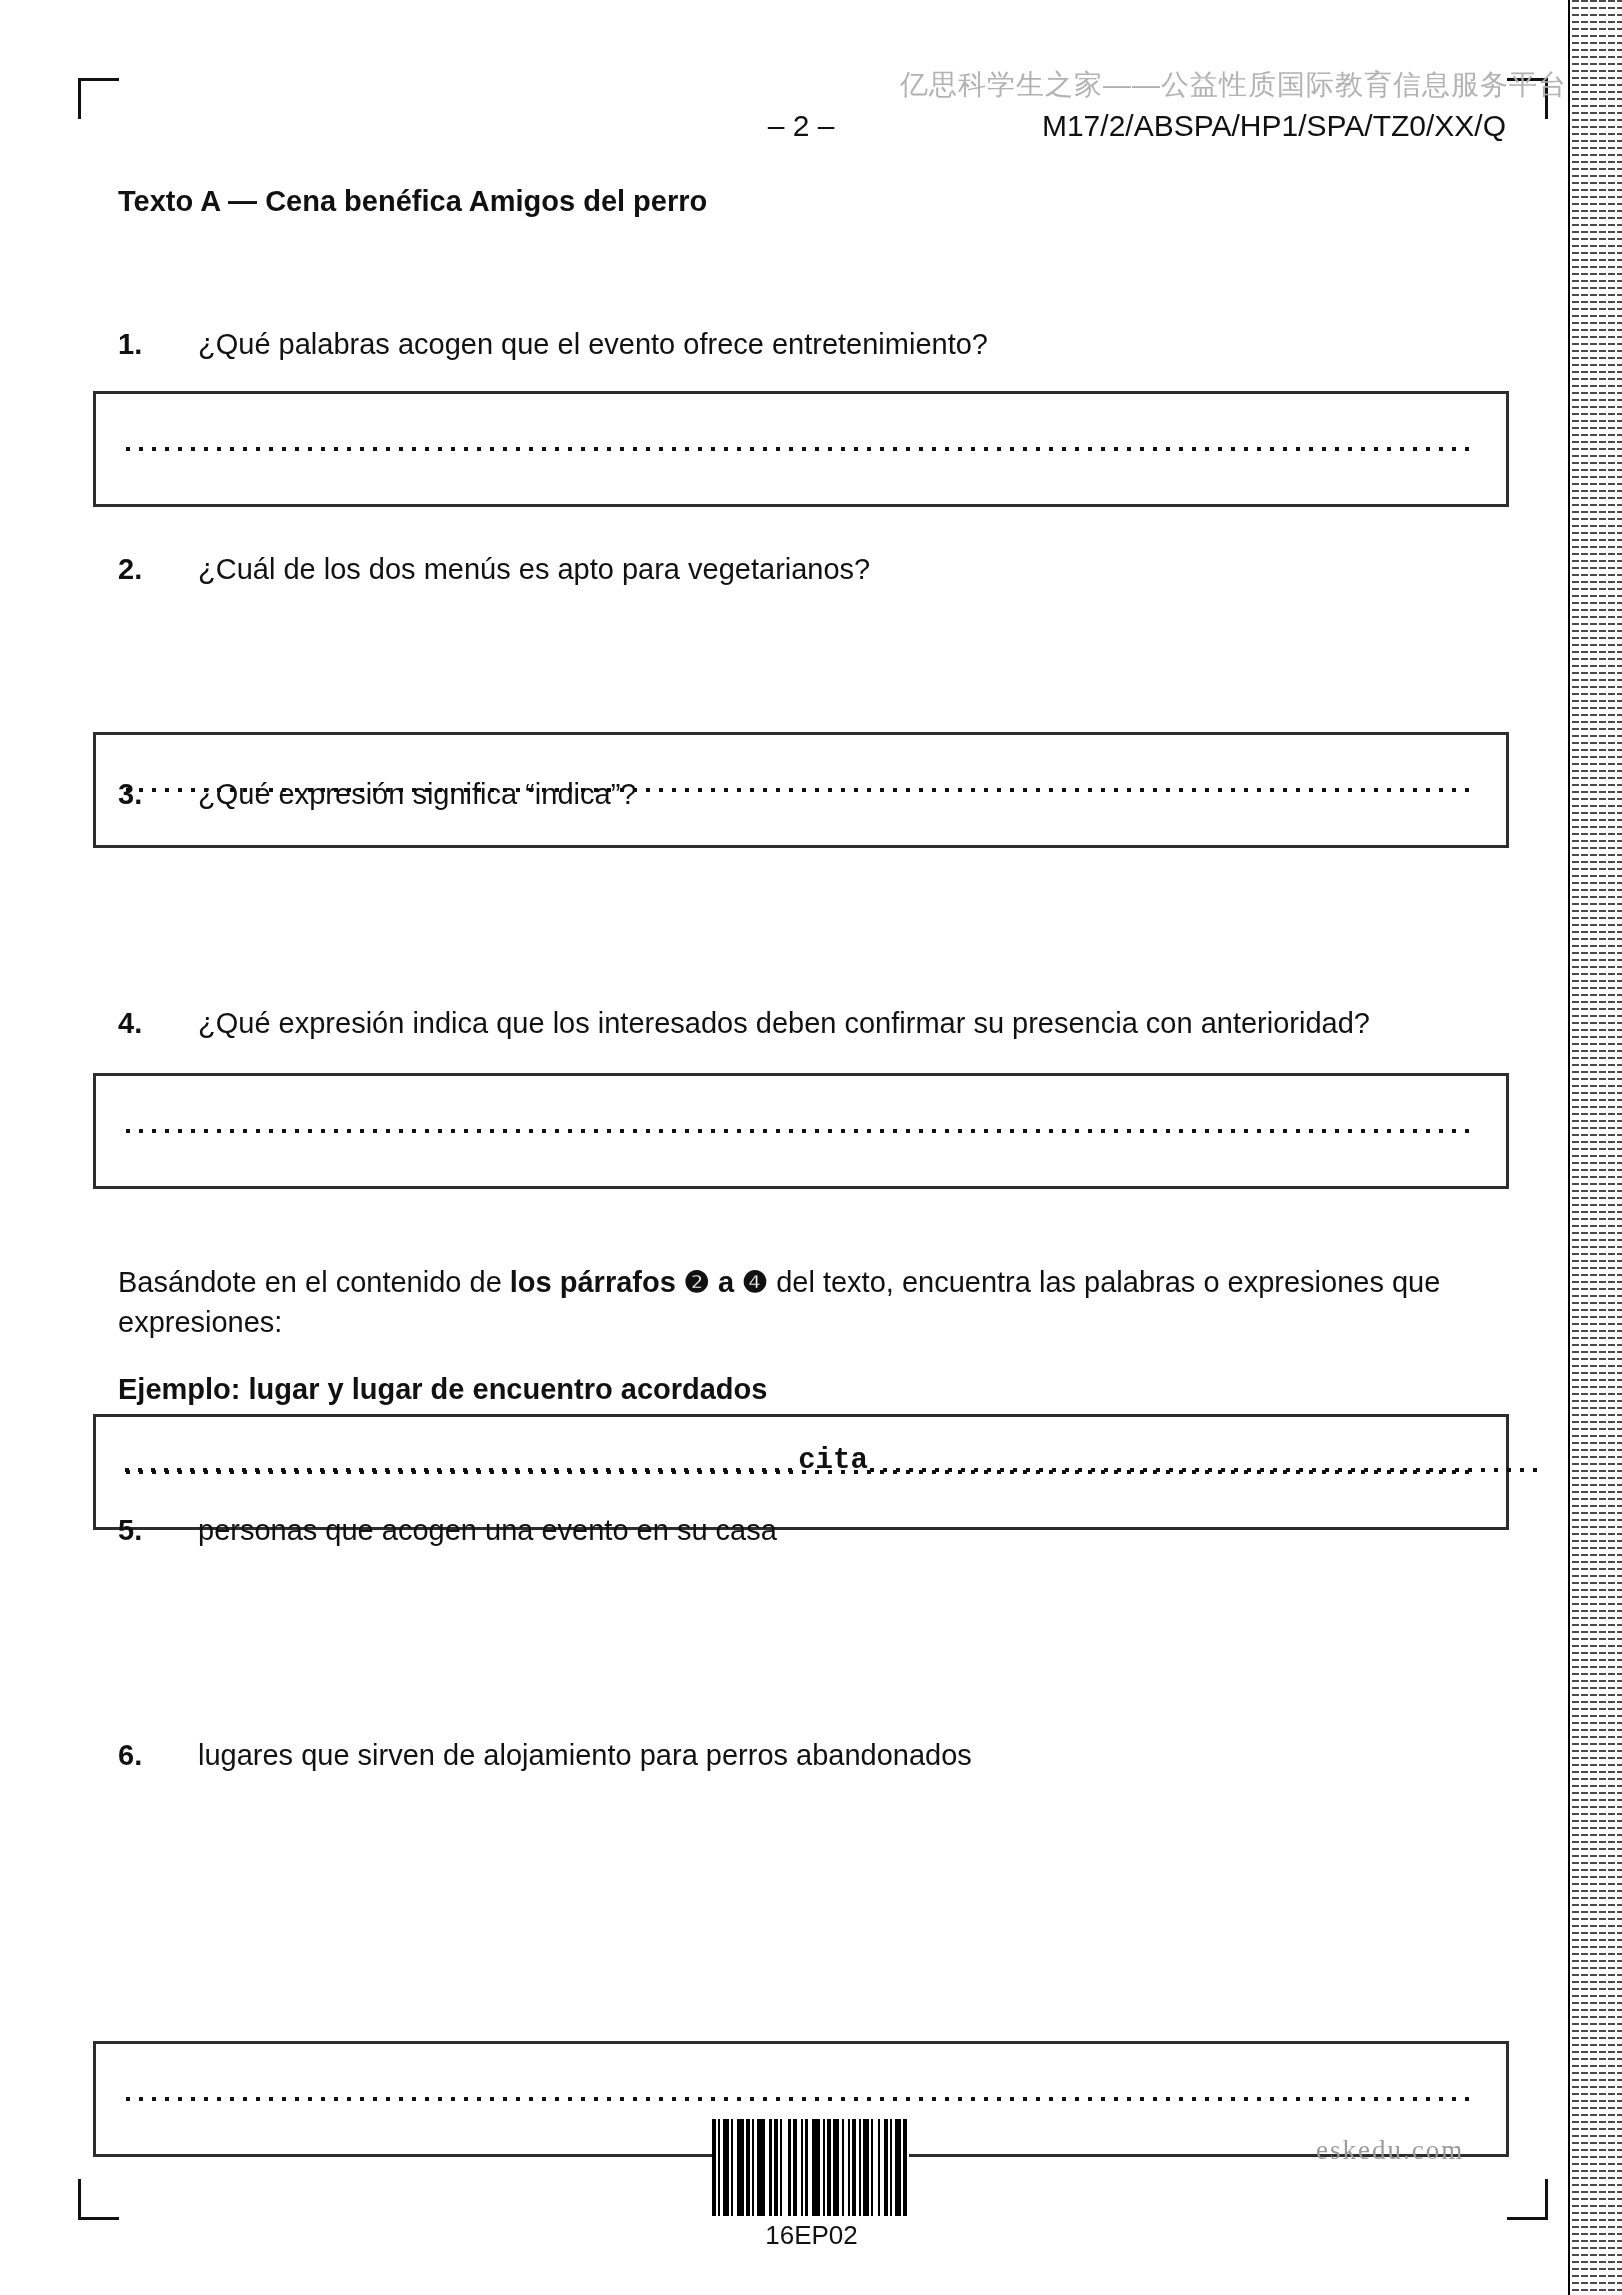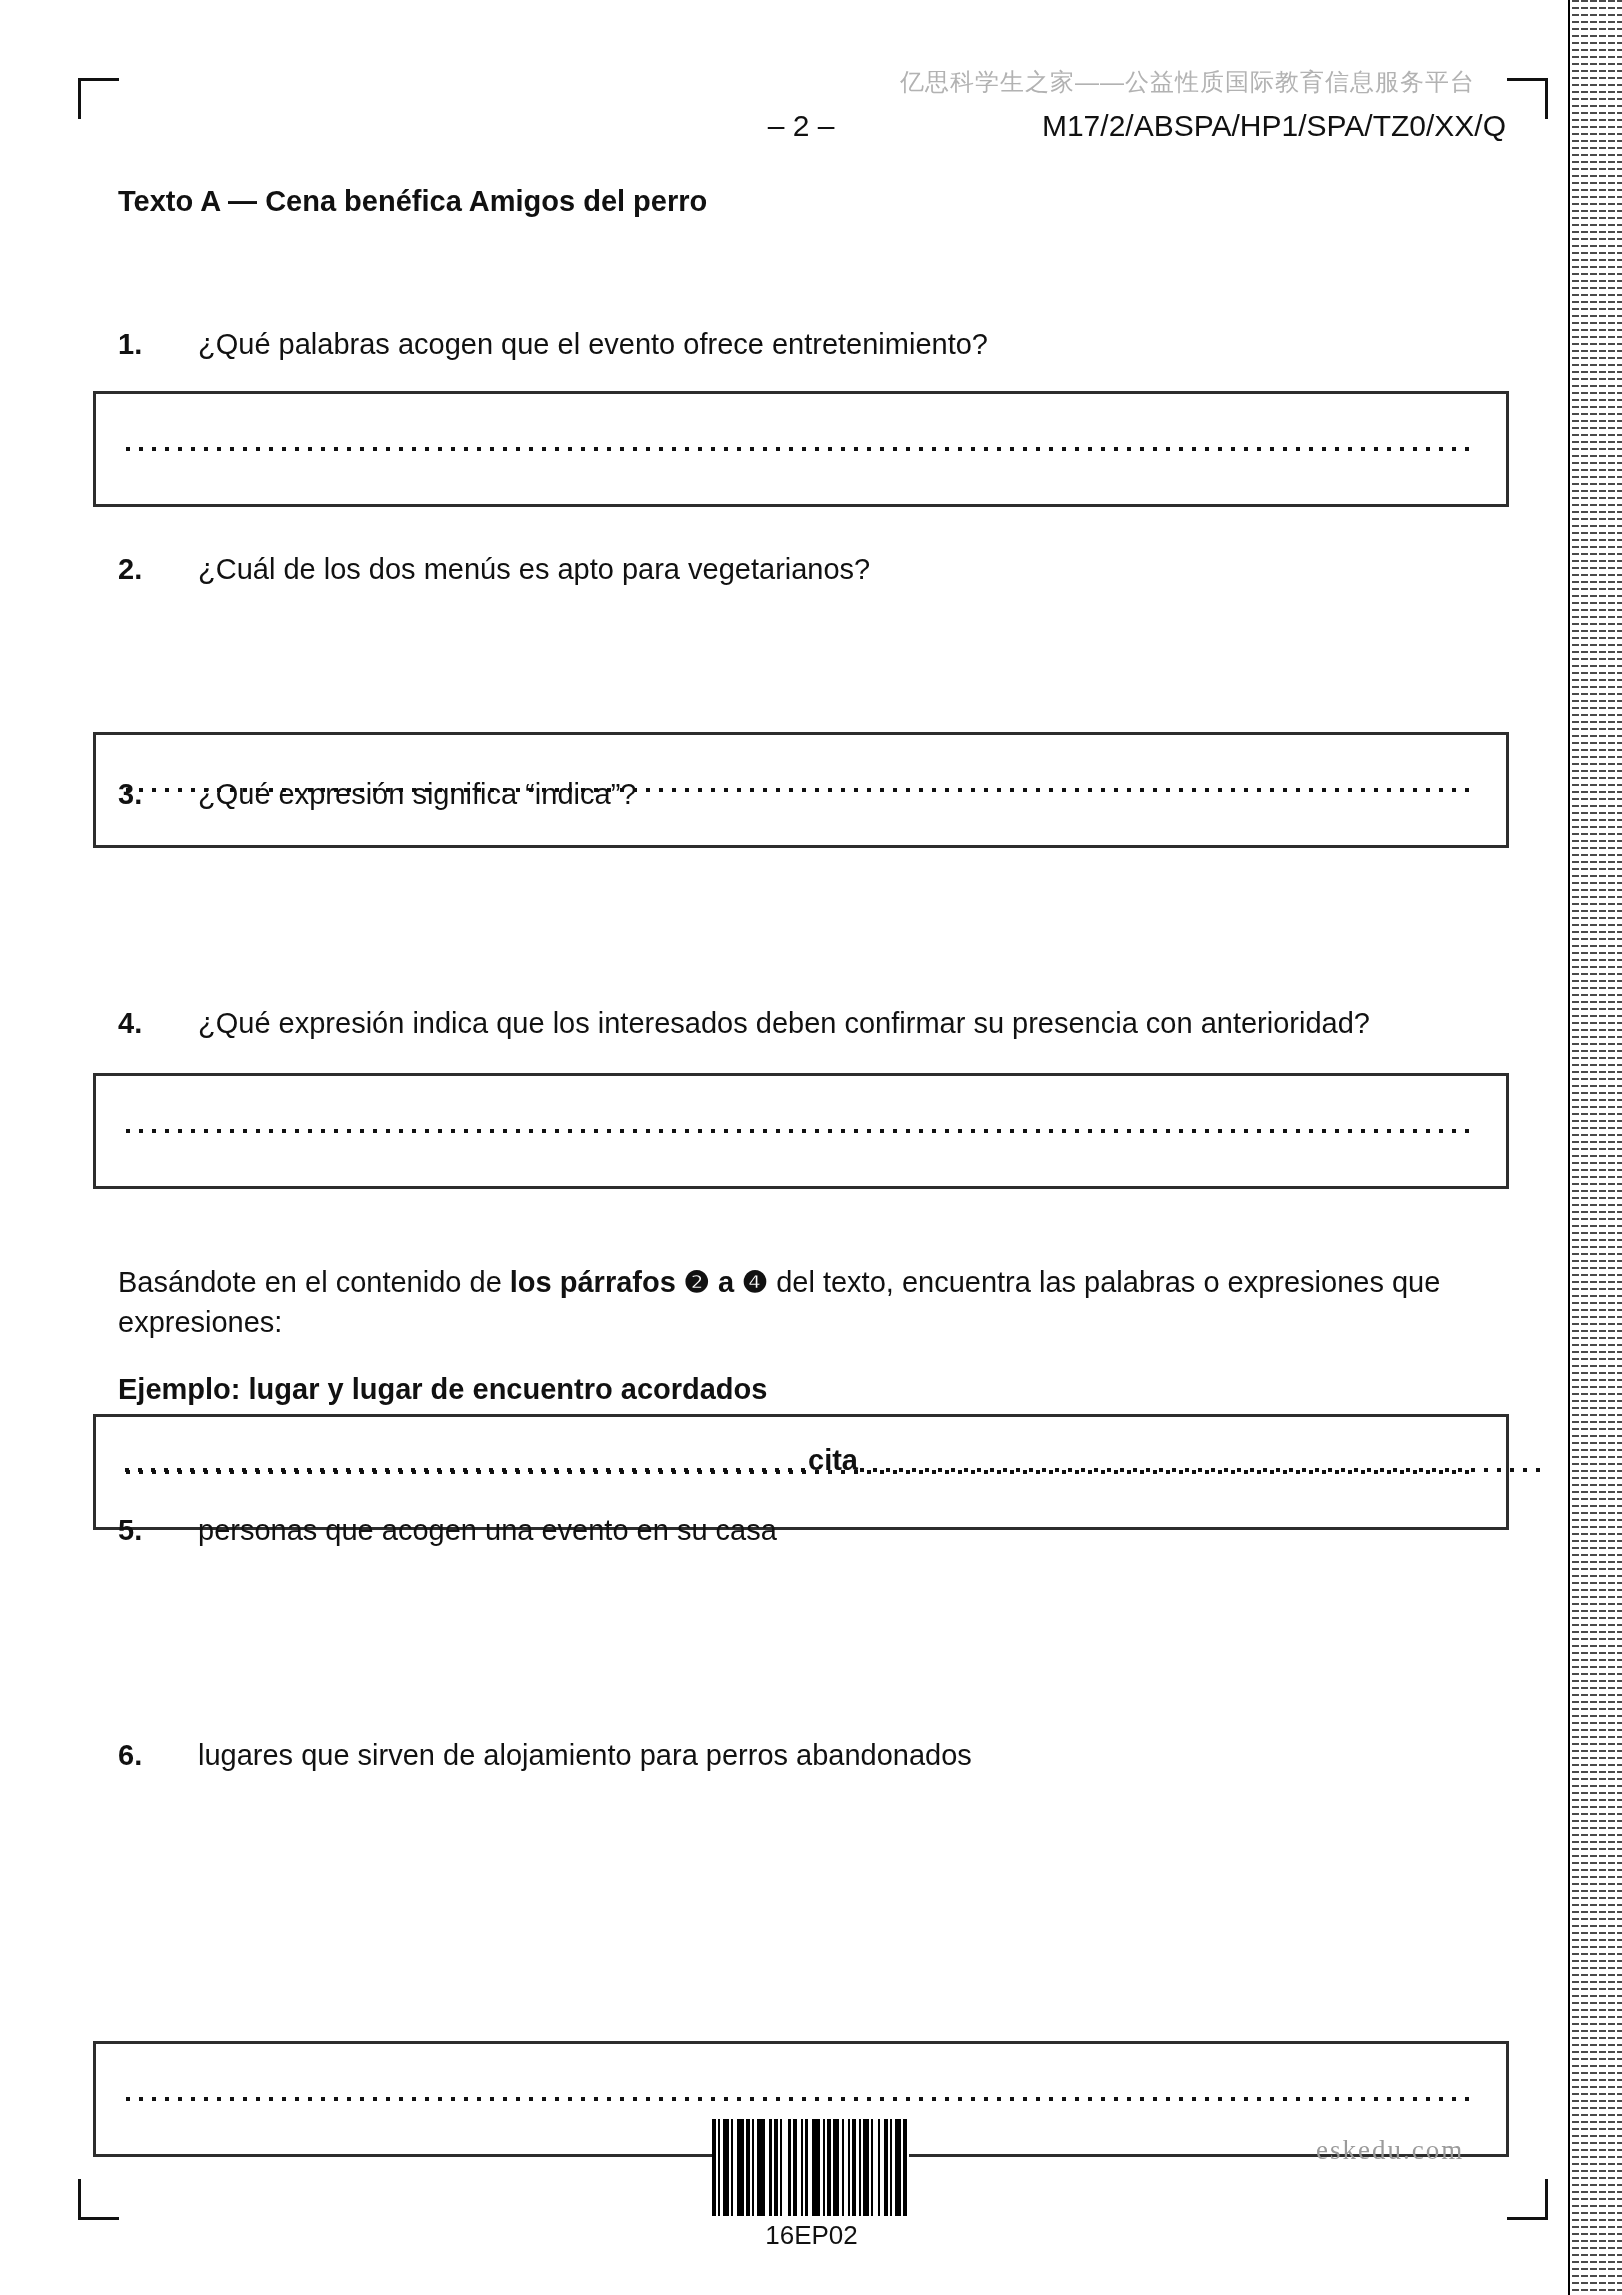--- a/index.html
+++ b/index.html
@@ -24,21 +24,21 @@
 
   
   .corner{position:absolute;width:38px;height:38px;}
   .corner.tl{left:78px;top:78px;border-top:3px solid #111;border-left:3px solid #111;}
   .corner.tr{left:1507px;top:78px;border-top:3px solid #111;border-right:3px solid #111;}
   .corner.bl{left:78px;top:2179px;border-bottom:3px solid #111;border-left:3px solid #111;}
   .corner.br{left:1507px;top:2179px;border-bottom:3px solid #111;border-right:3px solid #111;}
 
   .watermark{
     position:absolute;left:900px;top:66px;
-    font-size:24px;color:#b2b2b2;letter-spacing:1px;
+    font-size:28px;color:#b2b2b2;letter-spacing:1px;
     font-family:"Liberation Sans", sans-serif;
   }
   .page-number{
     position:absolute;left:93px;top:109px;width:1416px;
     text-align:center;font-size:30px;color:#111;
   }
   .exam-code{
     position:absolute;top:109px;right:117px;
     font-size:30px;color:#111;
   }
@@ -67,21 +67,21 @@
   }
   .answer-box .dots{
     position:absolute;left:30px;right:28px;top:50%;
     transform:translateY(-50%);
   }
 
   .example-heading{padding-left:25px;font-weight:bold;font-size:29px;}
   .example-row{
     display:flex;align-items:flex-end;
     padding-left:32px;padding-right:28px;
-    font-size:29px;font-weight:bold;height:36px;
+    font-size:29px;font-weight:bold;height:36px;font-family:Liberation Mono, monospace;
   }
   .example-row .dots{flex:1;margin-bottom:5px;}
   .example-answer{padding:0 2px;}
 
   .barcode{
     position:absolute;left:712px;top:2119px;width:199px;height:97px;
     display:flex;align-items:stretch;
   }
   .barcode .bar{height:100%;}
   .barcode-label{

